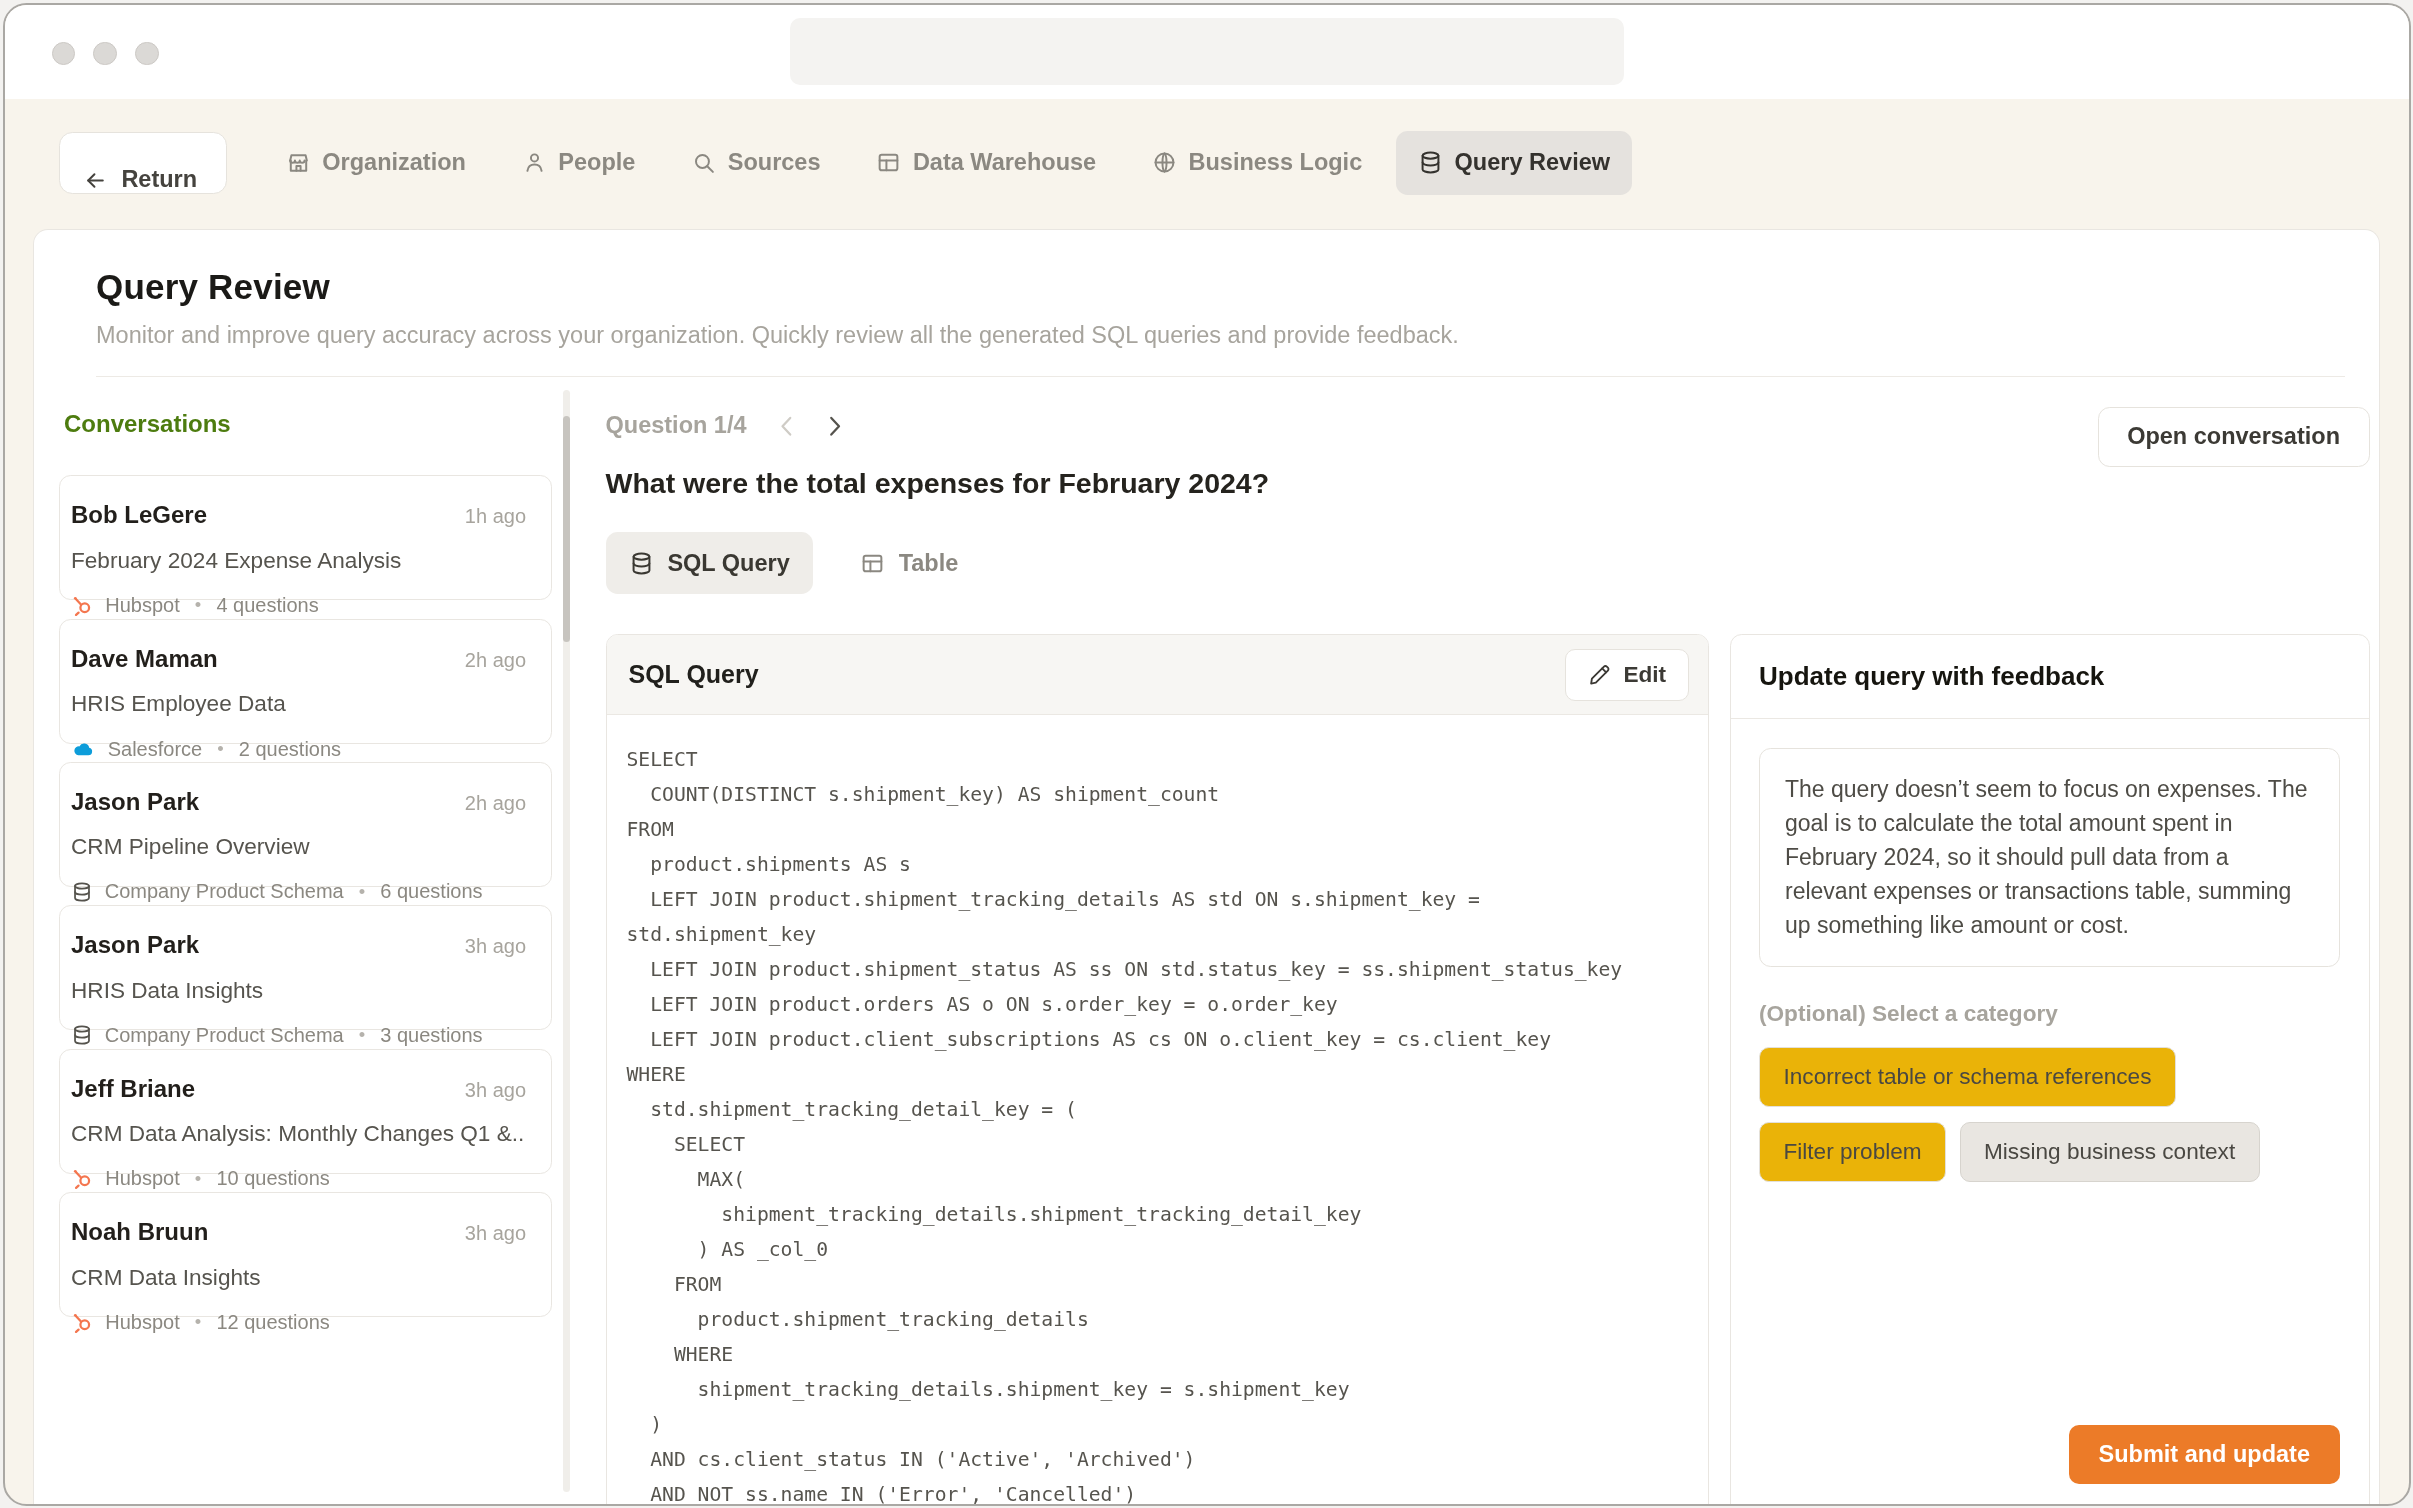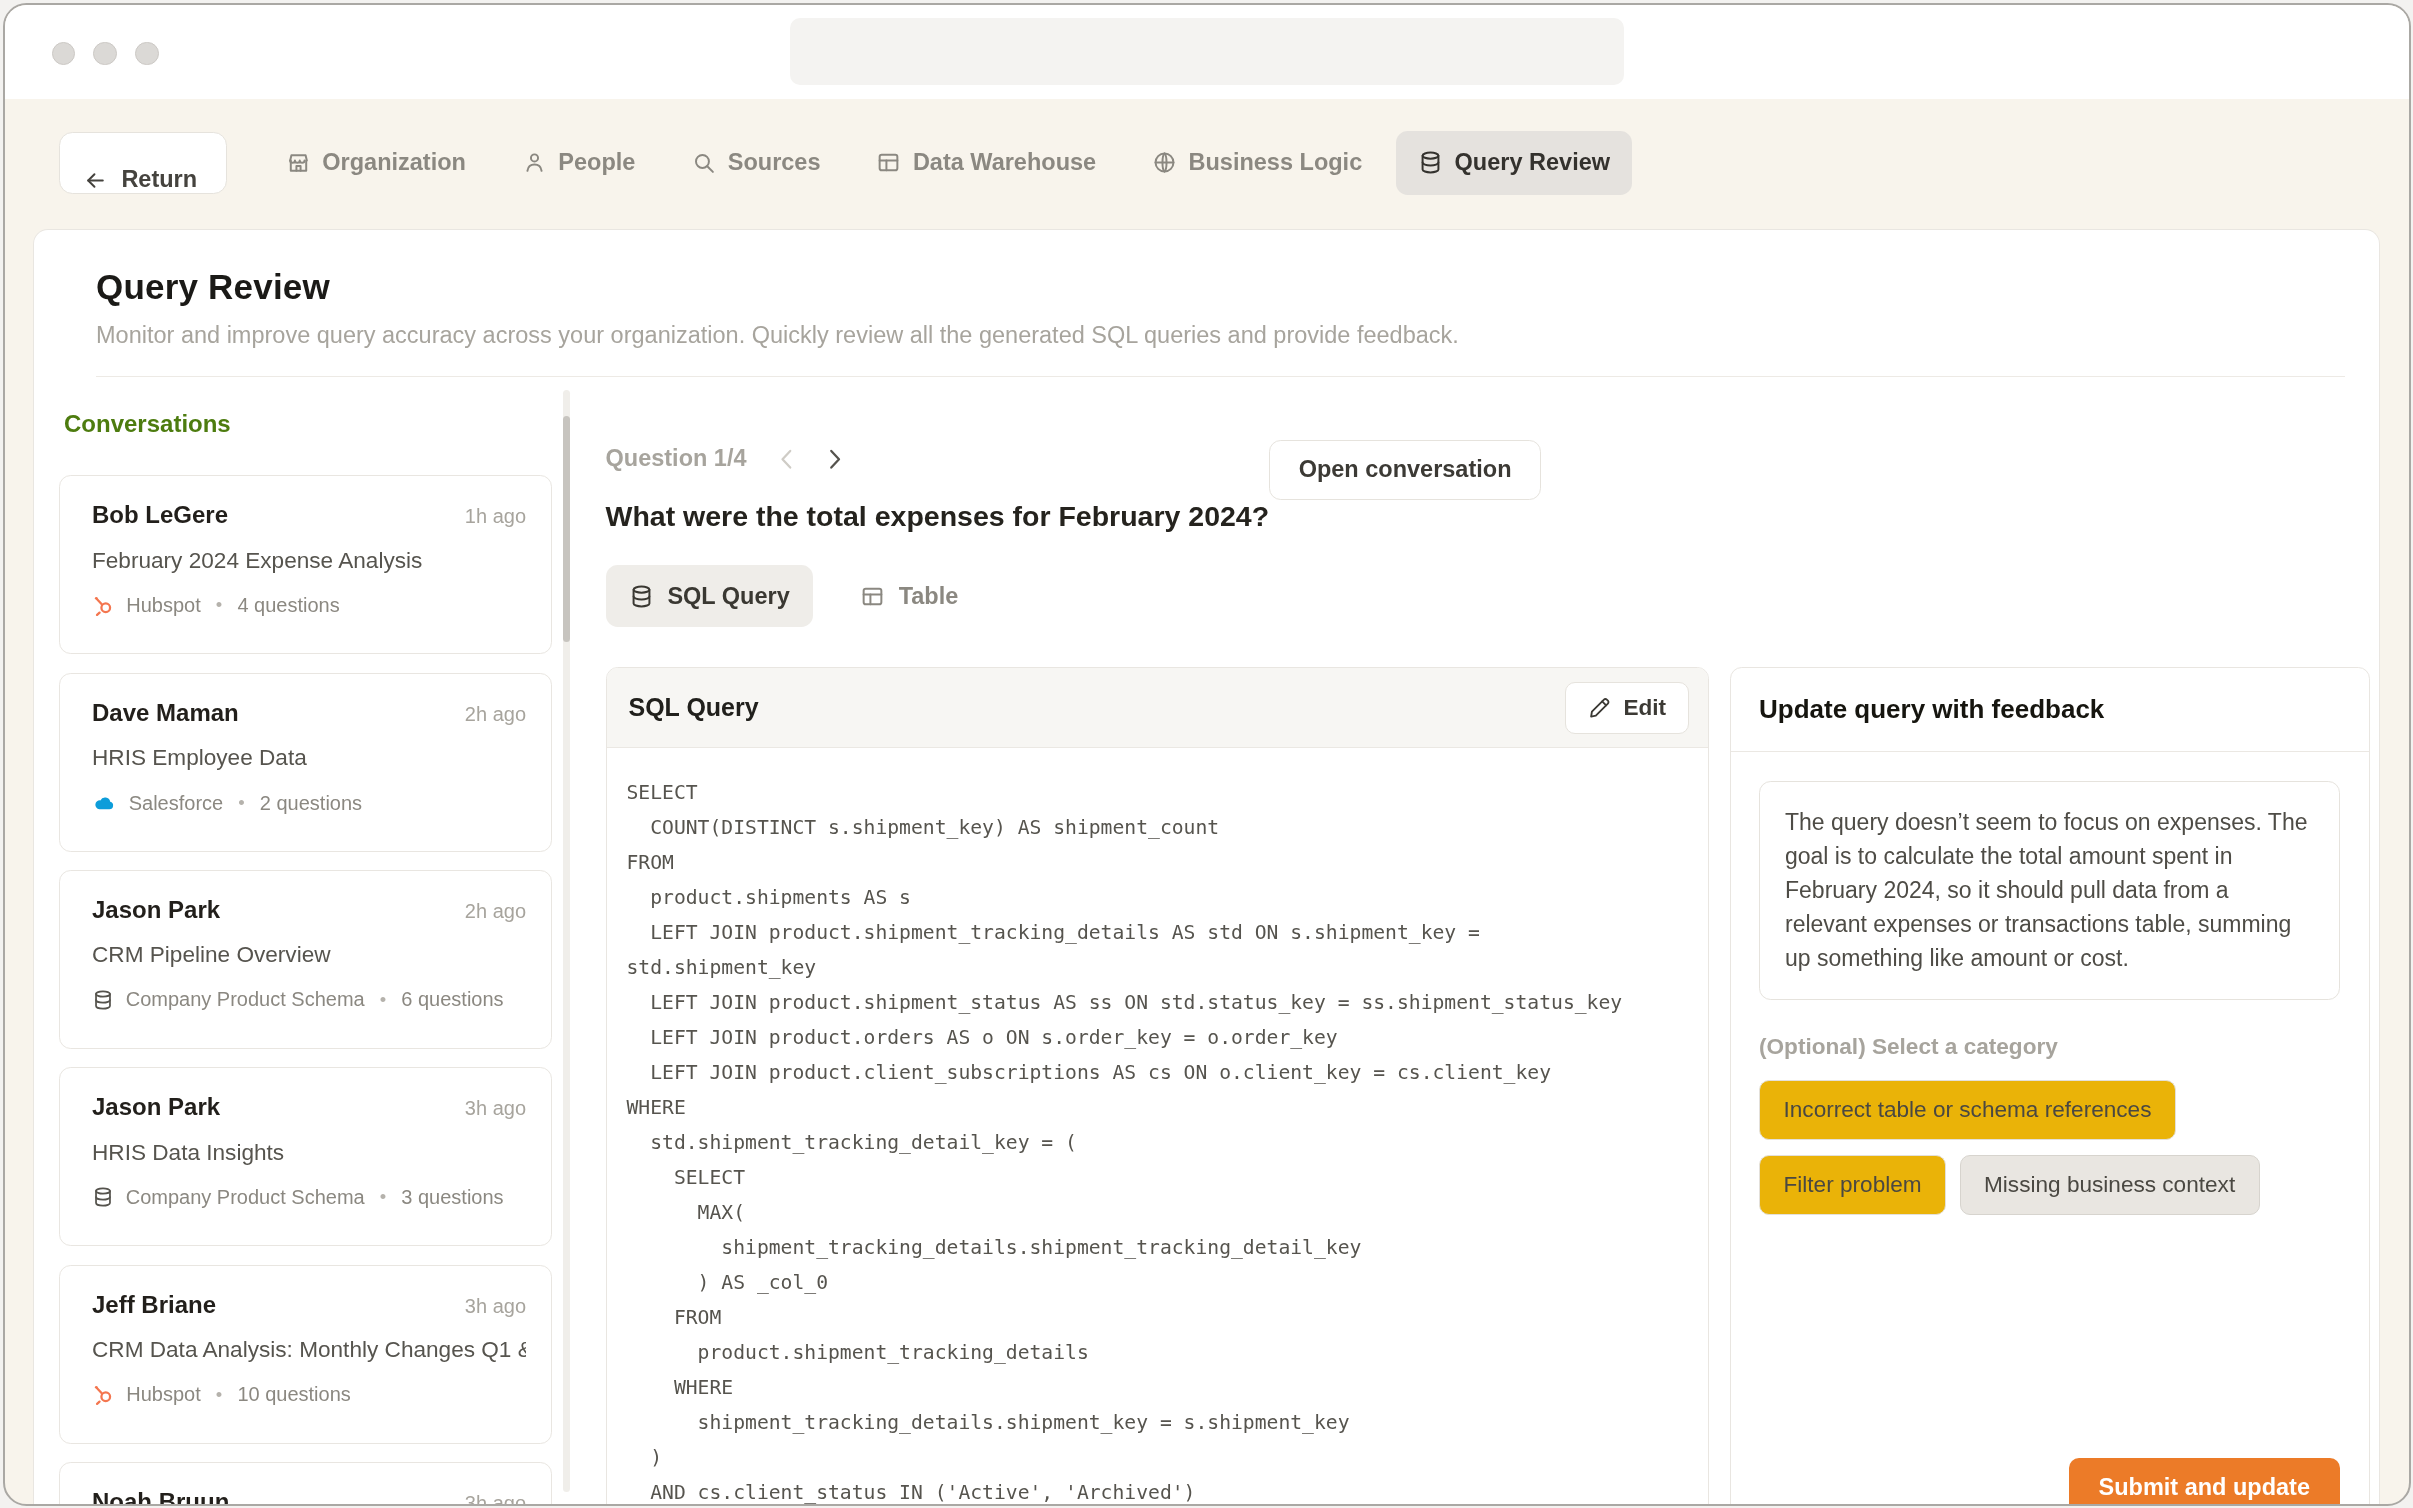--- a/index.html
+++ b/index.html
@@ -27,33 +27,33 @@
   .page-title { font-size:35px; font-weight:700; color:#1b1a17; letter-spacing:0.2px; }
   .page-subtitle { margin-top:15px; font-size:23.5px; color:#a7a49d; }
   .card-divider { height:0; border-top:1.7px solid #edeae5; margin-top:27px; }
 
   .card-body { position:relative; display:flex; height:calc(100% - 150px); }
 
   
   .sidebar { position:relative; width:543px; flex:none; padding:22px 0 0 25px; }
   .sidebar-title { font-size:24px; font-weight:600; color:#4d7c0f; margin:11.7px 0 0 5px; }
   .conv-list { margin-top:37px; display:flex; flex-direction:column; gap:18.4px; width:493px; }
-  .conv-card { border:1.7px solid #e9e6e1; border-radius:11.7px; background:#fff; height:179px; padding:25px 25px 0 32px; cursor:pointer; }
+  .conv-card { border:1.7px solid #e9e6e1; border-radius:11.7px; background:#fff; height:125px; padding:25px 25px 0 11px; cursor:pointer; }
   .conv-top { display:flex; justify-content:space-between; align-items:baseline; }
   .conv-name { font-size:24px; font-weight:700; color:#221f1b; }
   .conv-time { font-size:20px; color:#a7a49d; }
   .conv-title { margin-top:18.4px; font-size:22.6px; color:#56544e; white-space:nowrap; overflow:hidden; }
   .conv-meta { margin-top:20px; display:flex; align-items:center; gap:11.7px; font-size:20px; color:#8b8881; }
   .conv-meta .dot { color:#b5b2ac; font-size:18.4px; padding:0 3.4px; }
   .sb-track { position:absolute; right:6.7px; top:13.4px; bottom:8.4px; width:7.5px; border-radius:4.2px; background:#f0eeea; }
   .sb-thumb { position:absolute; right:6.7px; top:39px; width:7.5px; height:226px; border-radius:4.2px; background:#c7c4bf; }
 
   
   .main { flex:1; padding:30px 24px 0 28.5px; position:relative; }
-  .q-row { display:flex; align-items:flex-start; justify-content:flex-start;margin-top:33px; }
+  .q-row { display:flex; align-items:flex-start; justify-content:space-between; }
   .q-head { display:flex; align-items:center; gap:8.4px; }
   .q-label { font-size:23.5px; color:#a7a49d; font-weight:600; margin-right:13.4px; }
   .chev-btn { background:none; border:none; padding:5px; cursor:pointer; display:flex; }
   .q-title { margin-top:22px; font-size:28.5px; font-weight:700; color:#25231e; }
   .open-conv-btn { height:60px; padding:0 28.5px; background:#fff; border:1.7px solid #e6e3dd; border-radius:11.7px; font-size:23.5px; font-weight:600; color:#3c3a35; cursor:pointer; }
 
   .view-tabs { display:flex; align-items:center; gap:23.5px; margin-top:32px; }
   .view-tab { display:flex; align-items:center; gap:13.4px; height:62px; padding:0 23.5px; border-radius:11.7px; font-size:23.5px; font-weight:600; color:#8b8881; cursor:pointer; }
   .view-tab.active { background:#efede9; color:#3a3832; }
 

